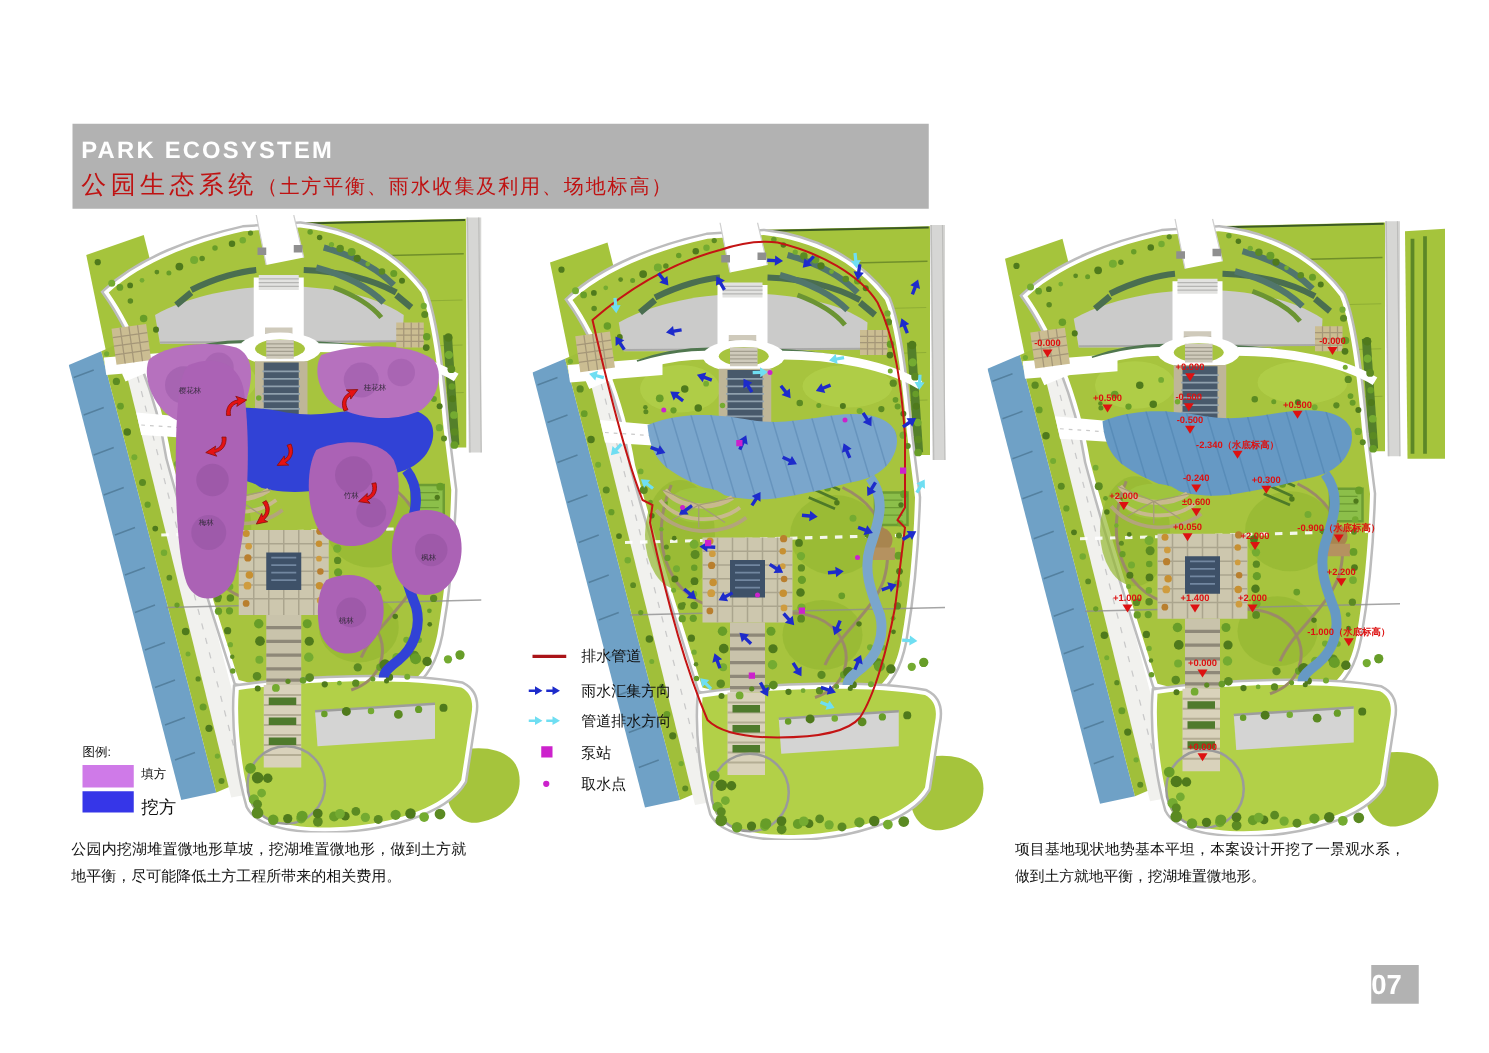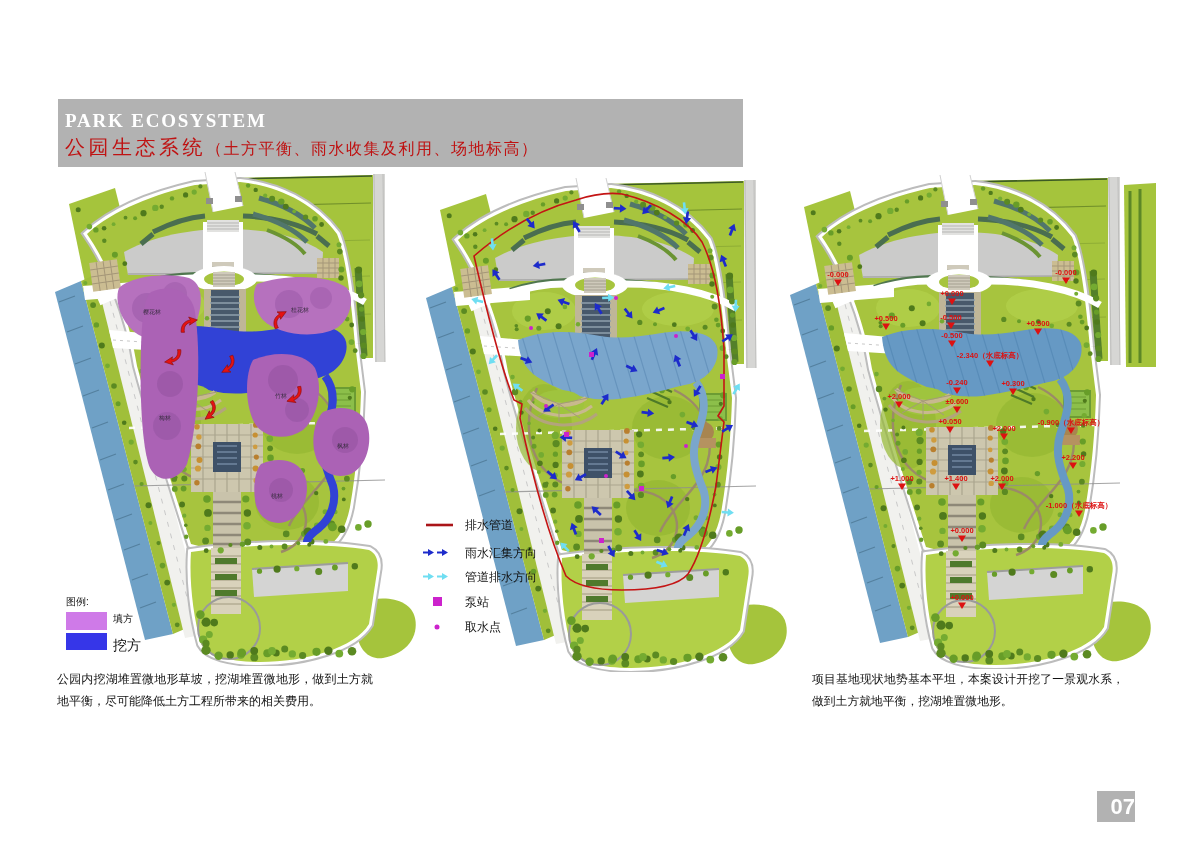--- a/index.html
+++ b/index.html
@@ -5,21 +5,21 @@
 #page{position:relative;width:1191px;height:842px;background:#ffffff;overflow:hidden;font-family:"Liberation Sans",sans-serif;}
 .abs{position:absolute;}
 p.cap{font-size:12px;color:#111;line-height:22px;letter-spacing:0;margin:0;text-align:justify;}
 p.cap2{font-size:11.8px;color:#111;line-height:22px;letter-spacing:0;margin:0;text-align:justify;}
 </style></head>
 <body>
 <div id="page">
 
 <div class="abs" style="left:58px;top:99px;width:685px;height:68px;background:#b2b2b2;"></div>
 
-<div class="abs" style="left:65px;top:110px;font-size:19px;font-weight:bold;color:#ffffff;letter-spacing:1.8px;font-family:Liberation Serif, serif;">PARK ECOSYSTEM</div>
+<div class="abs" style="left:65px;top:110px;font-size:19px;font-weight:bold;color:#ffffff;letter-spacing:1.8px;">PARK ECOSYSTEM</div>
 
 <div class="abs" style="left:65px;top:134px;font-size:20px;font-weight:normal;color:#bf1212;letter-spacing:3.5px;">公园生态系统<span style="font-size:16px;letter-spacing:1.5px;">（土方平衡、雨水收集及利用、场地标高）</span></div>
 <svg width="0" height="0" style="position:absolute">
 <defs>
 <g id="parkbase">
 
 <path d="M176,6 L318,3 L318,186 L300,186 C297,150 295,118 289,94 C281,68 258,38 228,22 C212,13 194,9 185,8 Z" fill="#a5c43c"></path>
 <path d="M177,7 L317,4" stroke="#3c5a24" stroke-width="1.6" fill="none"></path>
 <path d="M190,34 L316,31" stroke="#708f2a" stroke-width="1.2" fill="none"></path>
 <path d="M232,70 L315,68 M244,106 L315,104 M250,144 L316,142" stroke="#8fae35" stroke-width="1" fill="none"></path>
@@ -1109,13 +1109,13 @@
 
 <div class="abs" style="left:57px;top:668px;width:316px;">
       <p class="cap">公园内挖湖堆置微地形草坡，挖湖堆置微地形，做到土方就地平衡，尽可能降低土方工程所带来的相关费用。</p>
     </div>
 
 
 <div class="abs" style="left:812px;top:668px;width:312px;">
       <p class="cap2">项目基地现状地势基本平坦，本案设计开挖了一景观水系，做到土方就地平衡，挖湖堆置微地形。</p>
     </div>
 
-<div class="abs" style="left:1097px;top:791px;width:38px;height:31px;background:#b2b2b2;color:#ffffff;font-size:22px;font-weight:bold;text-align:right;line-height:31px;">07</div>
+<div class="abs" style="left:1097px;top:772px;width:38px;height:31px;background:#b2b2b2;color:#ffffff;font-size:22px;font-weight:bold;text-align:left;line-height:31px;">07</div>
 </div>
 </body></html>

